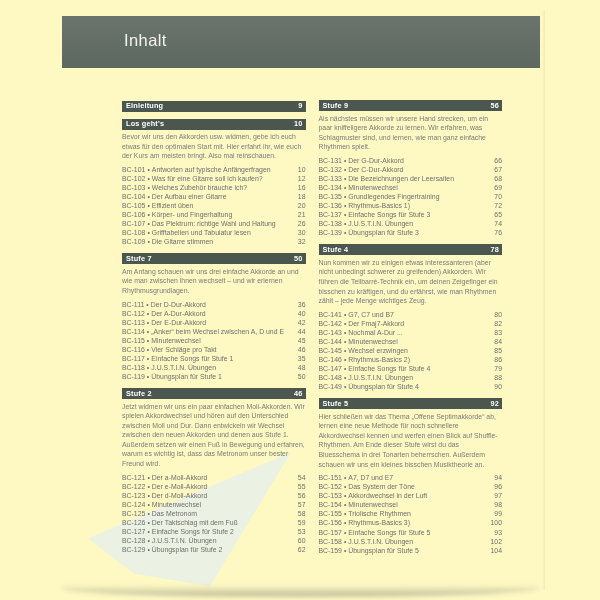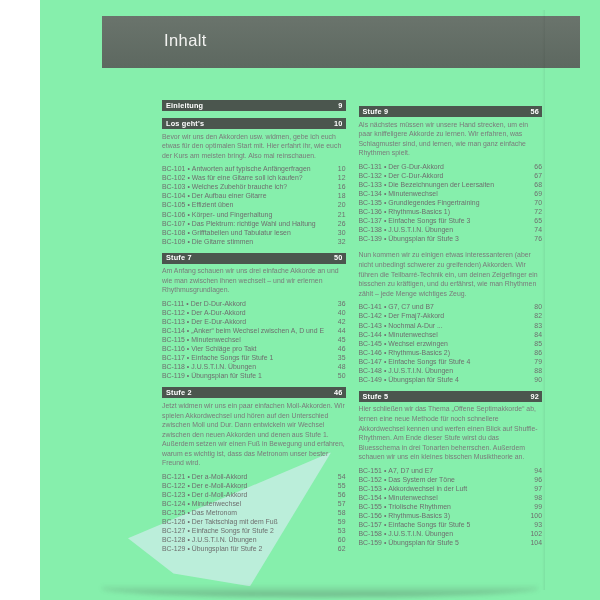--- a/index.html
+++ b/index.html
@@ -1,21 +1,21 @@
 <!DOCTYPE html>
 <html><head>
 <meta charset="utf-8">
 <style>
   html,body { margin:0; padding:0; }
   body {
     width:600px; height:600px; position:relative; overflow:hidden;
     background:#ffffff;
     font-family:"Liberation Sans", sans-serif;
   }
-  .scan-page { position:absolute; inset:0; background:#86efac;margin-left:40px; }
+  .scan-page { position:absolute; inset:0; background:#fef9c3; }
 
   .titlebar {
     position:absolute; left:62px; top:16px; width:478px; height:52px;
     background:linear-gradient(to bottom,#6a746c,#5d6860);
   }
   .titlebar-text {
     position:absolute; left:62px; top:50%; transform:translateY(-56%);
     font-size:16.5px; color:#f2f2f0; letter-spacing:.4px; font-weight:400;
   }
 
@@ -264,20 +264,24 @@
               <span class="t"><span class="code">BC-138</span><span class="sep">•</span><span class="title">J.U.S.T.I.N. Übungen</span></span>
               <span class="n">74</span>
             </div>
             <div class="row">
               <span class="t"><span class="code">BC-139</span><span class="sep">•</span><span class="title">Übungsplan für Stufe 3</span></span>
               <span class="n">76</span>
             </div>
           </div>
         </div>
         <div class="section">
+          <div class="bar">
+            <span class="bar-title">Stufe 4</span>
+            <span class="bar-page">78</span>
+          </div>
           <div class="intro">Nun kommen wir zu einigen etwas interessanteren (aber nicht unbedingt schwerer zu greifenden) Akkorden. Wir führen die Teilbarré-Technik ein, um deinen Zeigefinger ein bisschen zu kräftigen, und du erfährst, wie man Rhythmen zählt – jede Menge wichtiges Zeug.</div>
           <div class="rows">
             <div class="row">
               <span class="t"><span class="code">BC-141</span><span class="sep">•</span><span class="title">G7, C7 und B7</span></span>
               <span class="n">80</span>
             </div>
             <div class="row">
               <span class="t"><span class="code">BC-142</span><span class="sep">•</span><span class="title">Der Fmaj7-Akkord</span></span>
               <span class="n">82</span>
             </div>

